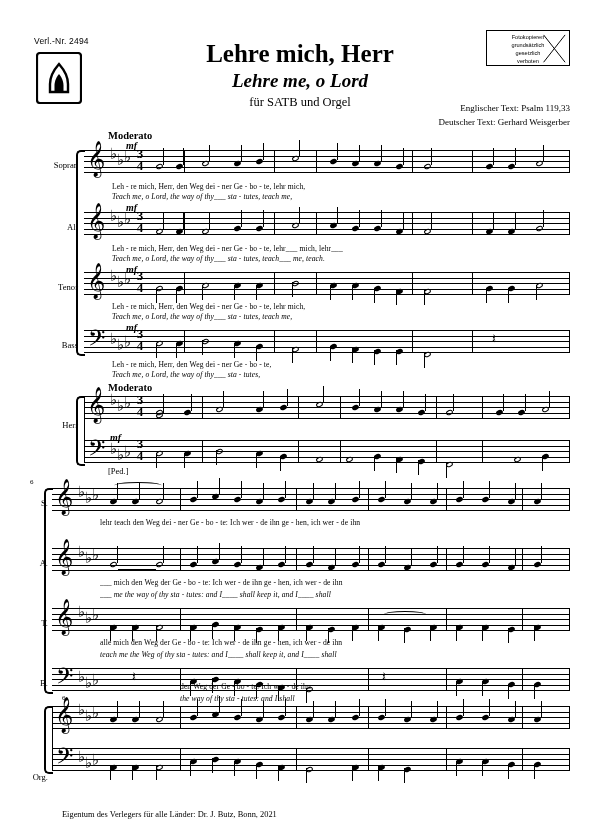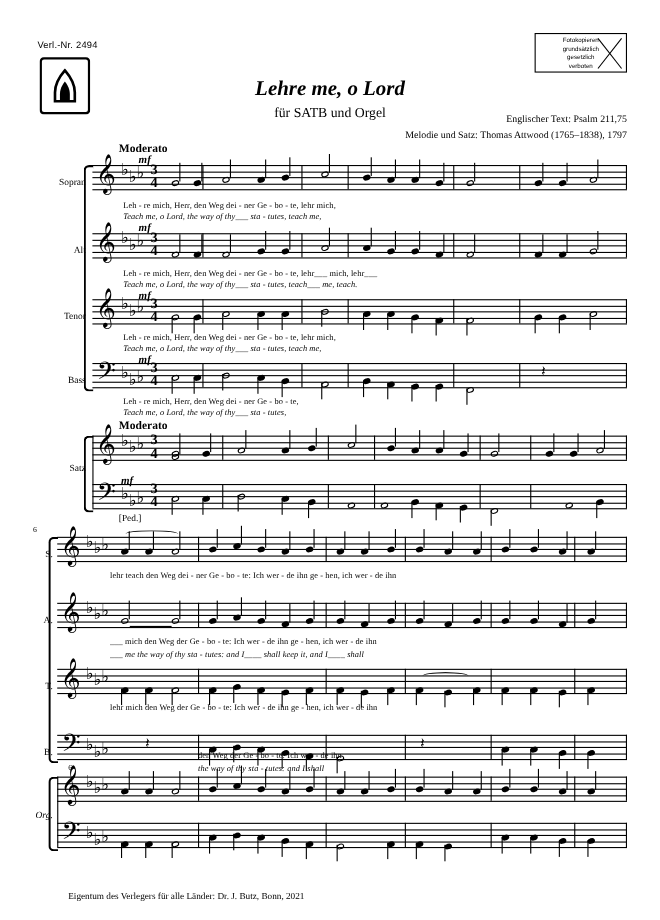--- a/index.html
+++ b/index.html
@@ -232,25 +232,26 @@
       <line x1="80" y1="4" x2="58" y2="32" stroke="#000" stroke-width="1"></line>
     </svg>
   </div>
 
   <svg class="logo" viewBox="0 0 46 52">
     <rect x="1" y="1" width="44" height="50" rx="3" fill="none" stroke="#000" stroke-width="2.2"></rect>
     <path d="M23 12 C16 20 14 26 14 32 L14 40 L32 40 L32 32 C32 26 30 20 23 12 Z" fill="none" stroke="#000" stroke-width="2.4"></path>
     <path d="M23 22 C19 27 18.5 31 18.5 34 L18.5 40 L27.5 40 L27.5 34 C27.5 31 27 27 23 22 Z" fill="#000"></path>
   </svg>
 
+  <div class="title">Lehre mich, Herr</div>
   <div class="subtitle">Lehre me, o Lord</div>
   <div class="forces">für SATB und Orgel</div>
   <div class="credits">
-    <div>Englischer Text: Psalm 211,75</div>
-    <div>Melodie und Satz: Thomas  Attwood (1765–1838), 1797</div>
+    <div>Englischer Text: Psalm 119,33</div>
+    <div>Deutscher Text: Gerhard Weisgerber</div>
   </div>
 
   <div class="tempo" style="left:108px; top:130px;">Moderato</div>
 
   <div class="vocname" style="left:34px; top:160px; width:44px;">Sopran</div>
   <div class="dyn" style="left:126px; top:140px;">mf</div>
   <div class="staff" style="left:84px; top:150px; width:486px; height:22px;">
     <div class="line" style="top:0px"></div>
       <div class="line" style="top:5.5px"></div>
     <div class="line" style="top:11px"></div>
@@ -455,21 +456,21 @@
     <div class="barline" style="left:328px; top:0; height:22px;"></div>
     <div class="barline" style="left:388px; top:0; height:22px;"></div>
     <div class="barline" style="left:485px; top:0; height:22px;"></div>
   </div>
   <div class="lyric" style="left:112px; top:360px;">Leh - re    mich,    Herr,     den  Weg   dei - ner Ge - bo - te,</div>
   <div class="lyric it" style="left:112px; top:370px;">Teach   me,      o        Lord,    the   way   of   thy___  sta - tutes,</div>
 
   <div class="sysbrace" style="left:76px; top:150px; height:202px;"></div>
 
   <div class="tempo" style="left:108px; top:382px;">Moderato</div>
-  <div class="vocname" style="left:30px; top:420px; width:48px;">Satz</div>
+  <div class="vocname" style="left:30px; top:420px; width:48px;">Herr</div>
   <div class="dyn" style="left:110px; top:432px;">mf</div>
 
   <div class="staff" style="left:84px; top:396px; width:486px; height:22px;">
     <div class="line" style="top:0px"></div>
       <div class="line" style="top:5.5px"></div>
     <div class="line" style="top:11px"></div>
       <div class="line" style="top:16.5px"></div>
     <div class="line" style="top:22px"></div>
     <div class="glyph clefG" style="left:3px; top:-7px;">𝄞</div>
     <div class="glyph acc" style="left:26px; top:-3px;">♭</div>
@@ -728,21 +729,22 @@
     <div class="notehead" style="left:482px; top:16.5px;"></div>
       <div class="stem" style="left:482px; top:18px; height:15px;"></div>
     <div class="slur" style="left:332px; top:3px; width:42px;"></div>
     <div class="barline" style="left:128px; top:0; height:22px;"></div>
     <div class="barline" style="left:244px; top:0; height:22px;"></div>
     <div class="barline" style="left:316px; top:0; height:22px;"></div>
     <div class="barline" style="left:394px; top:0; height:22px;"></div>
     <div class="barline" style="left:470px; top:0; height:22px;"></div>
     <div class="barline" style="left:517px; top:0; height:22px;"></div>
   </div>
-  <div class="lyric" style="left:100px; top:638px;">lehr mich            den Weg  der Ge - bo - te: Ich   wer - de   ihn   ge - hen, ich  wer - de   ihn</div>
+  <div class="lyric" style="left:100px; top:638px;">alle mich            den Weg  der Ge - bo - te: Ich   wer - de   ihn   ge - hen, ich  wer - de   ihn</div>
+  <div class="lyric it" style="left:100px; top:650px;">teach me              the Weg  of   thy   sta - tutes: and    I____      shall  keep it, and   I____     shall</div>
 
   <div class="vocname" style="left:18px; top:678px; width:30px;">B.</div>
   <div class="staff" style="left:52px; top:668px; width:518px; height:22px;">
     <div class="line" style="top:0px"></div>
       <div class="line" style="top:5.5px"></div>
     <div class="line" style="top:11px"></div>
       <div class="line" style="top:16.5px"></div>
     <div class="line" style="top:22px"></div>
     <div class="glyph clefF" style="left:4px; top:-3px;">𝄢</div>
     <div class="glyph acc" style="left:26px; top:2px;">♭</div>
@@ -776,21 +778,21 @@
     <div class="barline" style="left:394px; top:0; height:22px;"></div>
     <div class="barline" style="left:470px; top:0; height:22px;"></div>
     <div class="barline" style="left:517px; top:0; height:22px;"></div>
   </div>
   <div class="lyric" style="left:180px; top:682px;">den Weg  der Ge - bo - te:                         Ich   wer - de  ihn</div>
   <div class="lyric it" style="left:180px; top:694px;">the way   of  thy   sta - tutes:                       and    I    shall</div>
 
   <div class="sysbrace" style="left:44px; top:488px; height:202px;"></div>
 
   <div class="measnum" style="left:62px; top:694px;">6</div>
-  <div class="vocname" style="left:14px; top:736px; width:34px;font-style:italic;">Org.</div>
+  <div class="vocname" style="left:14px; top:772px; width:34px;">Org.</div>
 
   <div class="staff" style="left:52px; top:706px; width:518px; height:22px;">
     <div class="line" style="top:0px"></div>
       <div class="line" style="top:5.5px"></div>
     <div class="line" style="top:11px"></div>
       <div class="line" style="top:16.5px"></div>
     <div class="line" style="top:22px"></div>
     <div class="glyph clefG" style="left:3px; top:-7px;">𝄞</div>
     <div class="glyph acc" style="left:26px; top:-3px;">♭</div>
     <div class="glyph acc" style="left:33px; top:3px;">♭</div>

